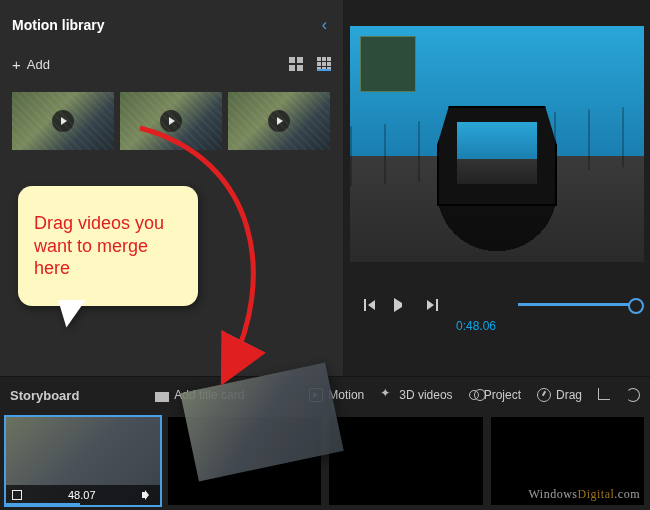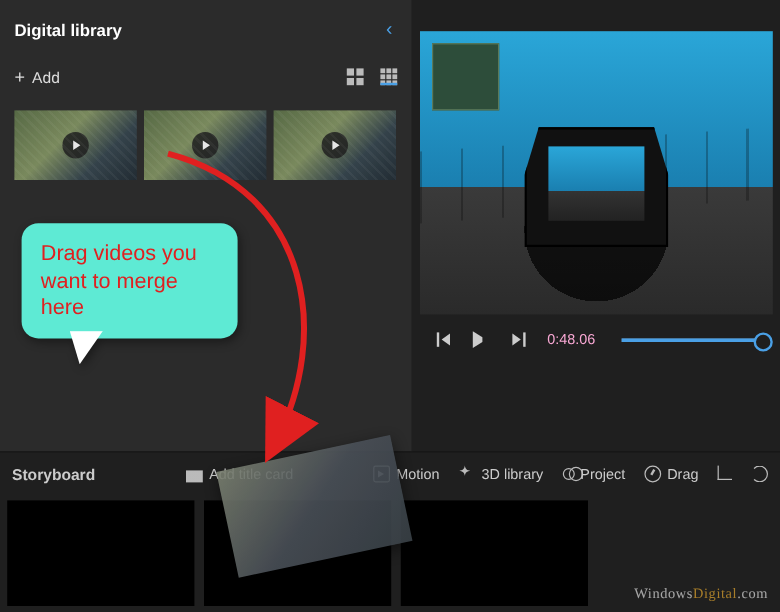--- a/index.html
+++ b/index.html
@@ -129,21 +129,21 @@
     color:#ccc;
   }
   .ctrl-ico {width:14px;height:14px;display:inline-block;}
   .tri-r{border-left:8px solid #ccc;border-top:5px solid transparent;border-bottom:5px solid transparent;}
   .step-l{position:relative;width:12px;height:12px;}
   .step-l::before{content:"";position:absolute;left:0;top:0;width:2px;height:12px;background:#ccc;}
   .step-l::after{content:"";position:absolute;left:4px;top:1px;border-right:7px solid #ccc;border-top:5px solid transparent;border-bottom:5px solid transparent;}
   .step-r{position:relative;width:12px;height:12px;}
   .step-r::before{content:"";position:absolute;right:0;top:0;width:2px;height:12px;background:#ccc;}
   .step-r::after{content:"";position:absolute;right:4px;top:1px;border-left:7px solid #ccc;border-top:5px solid transparent;border-bottom:5px solid transparent;}
-  .time{font-size:12px;color:#f9a8d4;}
+  .time{font-size:12px;color:#0ea5e9;margin-top:43px;}
   .seek{
     flex:1; height:3px;background:#555;position:relative;margin-left:4px;
   }
   .seek::before{content:"";position:absolute;left:0;top:0;height:100%;width:100%;background:#4aa0e6;}
   .seek::after{content:"";position:absolute;right:-6px;top:-5px;width:12px;height:12px;border:2px solid #4aa0e6;border-radius:50%;background:#1f1f1f;}
   
   .bottom-row{
     height:134px;
     background:#1f1f1f;
     border-top:1px solid #151515;
@@ -208,24 +208,24 @@
     background:linear-gradient(135deg,#7a8070 0%,#4a5058 50%,#3a4248 100%);
     opacity:0.9;
     box-shadow:0 4px 12px rgba(0,0,0,0.5);
     z-index:5;
   }
 
   .callout{
     position:absolute;
     top:186px;left:18px;
     width:180px;
-    background:#5eead4;
+    background:#fef9c3;
     color:#e02020;
     border-radius:14px;
-    padding:14px 16px;
+    padding:26px 16px;
     font-size:18px;
     font-weight:500;
     line-height:1.25;
     z-index:20;
     filter:drop-shadow(2px 3px 4px rgba(0,0,0,0.4));
   }
   .callout::after{
     content:"";
     position:absolute;
     bottom:-22px;left:40px;
@@ -247,21 +247,21 @@
     z-index:30;
   }
   .watermark .d{color:#f0b030;}
 </style>
 </head>
 <body>
 
 <div class="top-row">
   <div class="library">
     <div class="lib-header">
-      <div class="lib-title">Digital library</div>
+      <div class="lib-title">Motion library</div>
       <div class="chevron">‹</div>
     </div>
     <div class="lib-tools">
       <div class="add-btn">
         <span class="plus">+</span>
         <span>Add</span>
       </div>
       <div class="view-icons">
         <span class="grid-icon1"></span>
         <span class="grid-icon2 grid-active"></span>
@@ -302,35 +302,43 @@
       <span class="tico card"></span>
       <span>Add title card</span>
     </div>
     <div class="toolbar-right">
       <div class="tool">
           <span class="tico motion"></span>
           <span>Motion</span>
         </div>
       <div class="tool">
           <span class="tico fx"></span>
-          <span>3D library</span>
+          <span>3D videos</span>
         </div>
       <div class="tool">
           <span class="tico filter"></span>
           <span>Project</span>
         </div>
       <div class="tool">
           <span class="tico speed"></span>
           <span>Drag</span>
         </div>
       <span class="tico crop"></span>
       <span class="tico rot"></span>
     </div>
   </div>
   <div class="sb-clips">
+    <div class="clip sel">
+      <div class="clip-bar">
+        <span class="sq"></span>
+        <span>48.07</span>
+        <span class="spk"></span>
+      </div>
+      <div class="clip-prog"></div>
+    </div>
     <div class="clip"></div>
     <div class="clip"></div>
     <div class="clip"></div>
     <div class="drag-ghost"></div>
   </div>
 </div>
 
 <div class="callout">
   <span>Drag videos you want to merge here</span>
 </div>

